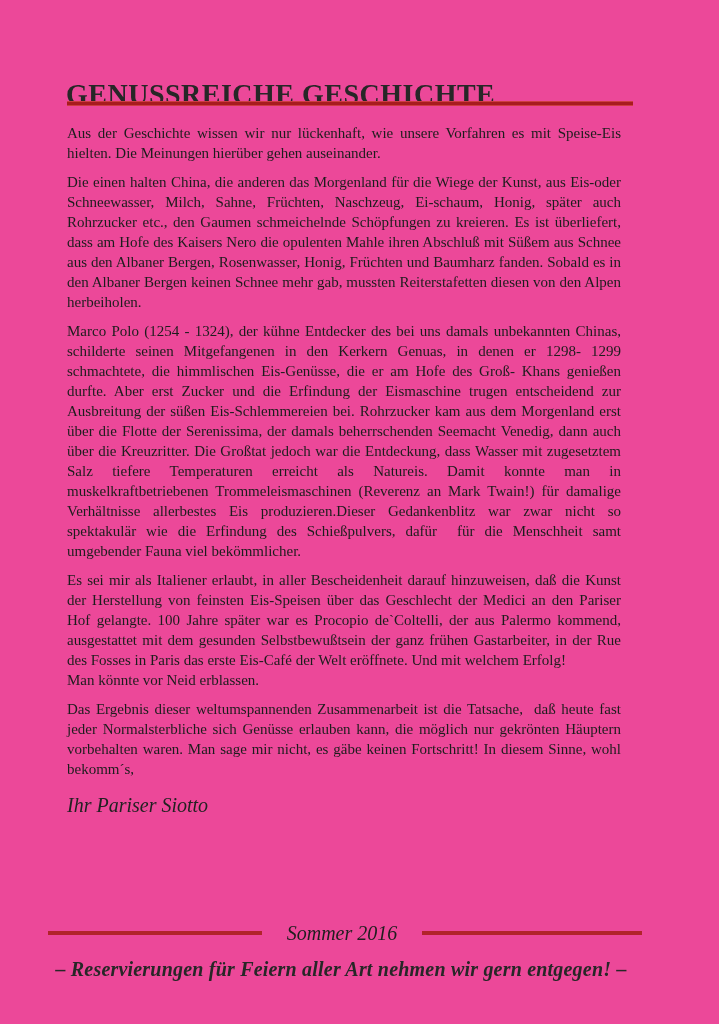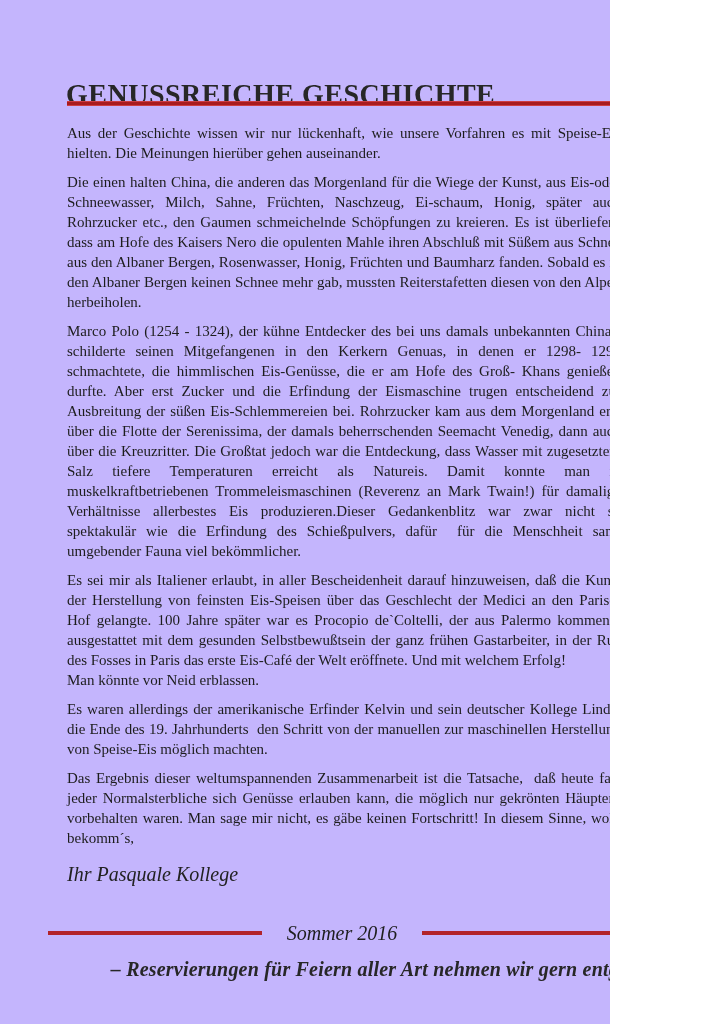--- a/index.html
+++ b/index.html
@@ -1,20 +1,20 @@
 <!DOCTYPE html>
 <html><head>
 <meta charset="utf-8">
 <style>
   html, body { margin: 0; padding: 0; background: #ffffff; }
   .page {
     position: relative;
-    width: 610px;
+    width: 719px;
     height: 1024px;
-    background: #c4b5fd;
+    background: #ec4899;
     overflow: hidden;
     font-family: "Liberation Serif", serif;
     color: #1f1f1f;
   }
   .page-title {
     position: absolute;
     left: 66px;
     top: 58px;
     font-family: "Liberation Serif", serif;
     font-weight: 700;
@@ -79,21 +79,21 @@
     color: #1e1e1e;
     white-space: nowrap;
     padding: 0 12px;
     text-align: right;
   }
   .reservation-note {
     position: absolute;
     left: 0;
     top: 958px;
     width: 682px;
-    text-align: right;
+    text-align: center;
     font-weight: 700;
     font-style: italic;
     font-size: 20px;
     letter-spacing: 0.2px;
     color: #272727;
     white-space: nowrap;
   }
 </style>
 </head>
 <body>
@@ -104,24 +104,23 @@
 
   <div class="title-rule"></div>
 
   <div class="article">
     <div>
         <p>Aus der Geschichte wissen wir nur lückenhaft, wie unsere Vorfahren es mit Speise-Eis hielten. Die Meinungen hierüber gehen auseinander.</p>
         <p>Die einen halten China, die anderen das Morgenland für die Wiege der Kunst, aus Eis-oder Schneewasser, Milch, Sahne, Früchten, Naschzeug, Ei-schaum, Honig, später auch Rohrzucker etc., den Gaumen schmeichelnde Schöpfungen zu kreieren. Es ist überliefert, dass am Hofe des Kaisers Nero die opulenten Mahle ihren Abschluß mit Süßem aus Schnee aus den Albaner Bergen, Rosenwasser, Honig, Früchten und Baumharz fanden. Sobald es in den Albaner Bergen keinen Schnee mehr gab, mussten Reiterstafetten diesen von den Alpen herbeiholen.</p>
         <p>Marco Polo (1254 - 1324), der kühne Entdecker des bei uns damals unbekannten Chinas, schilderte seinen Mitgefangenen in den Kerkern Genuas, in denen er 1298- 1299 schmachtete, die himmlischen Eis-Genüsse, die er am Hofe des Groß- Khans genießen durfte. Aber erst Zucker und die Erfindung der Eismaschine trugen entscheidend zur Ausbreitung der süßen Eis-Schlemmereien bei. Rohrzucker kam aus dem Morgenland erst über die Flotte der Serenissima, der damals beherrschenden Seemacht Venedig, dann auch über die Kreuzritter. Die Großtat jedoch war die Entdeckung, dass Wasser mit zugesetztem Salz tiefere Temperaturen erreicht als Natureis. Damit konnte man in muskelkraftbetriebenen Trommeleismaschinen (Reverenz an Mark Twain!) für damalige Verhältnisse allerbestes Eis produzieren.Dieser Gedankenblitz war zwar nicht so spektakulär wie die Erfindung des Schießpulvers, dafür  für die Menschheit samt umgebender Fauna viel bekömmlicher.</p>
         <p>Es sei mir als Italiener erlaubt, in aller Bescheidenheit darauf hinzuweisen, daß die Kunst der Herstellung von feinsten Eis-Speisen über das Geschlecht der Medici an den Pariser Hof gelangte. 100 Jahre später war es Procopio de`Coltelli, der aus Palermo kommend, ausgestattet mit dem gesunden Selbstbewußtsein der ganz frühen Gastarbeiter, in der Rue des Fosses in Paris das erste Eis-Café der Welt eröffnete. Und mit welchem Erfolg!
 Man könnte vor Neid erblassen.</p>
-        <p>Es waren allerdings der amerikanische Erfinder Kelvin und sein deutscher Kollege Linde, die Ende des 19. Jahrhunderts  den Schritt von der manuellen zur maschinellen Herstellung von Speise-Eis möglich machten.</p>
         <p>Das Ergebnis dieser weltumspannenden Zusammenarbeit ist die Tatsache,  daß heute fast jeder Normalsterbliche sich Genüsse erlauben kann, die möglich nur gekrönten Häuptern vorbehalten waren. Man sage mir nicht, es gäbe keinen Fortschritt! In diesem Sinne, wohl bekomm´s,</p>
       </div>
-    <div class="signature">Ihr Pasquale Kollege</div>
+    <div class="signature">Ihr Pariser Siotto</div>
   </div>
 
   <div class="season-row">
     <div class="season-rule left"></div>
     <div class="season-label">Sommer 2016</div>
     <div class="season-rule right"></div>
   </div>
 
   <div class="reservation-note">– Reservierungen für Feiern aller Art nehmen wir gern entgegen! –</div>
 

